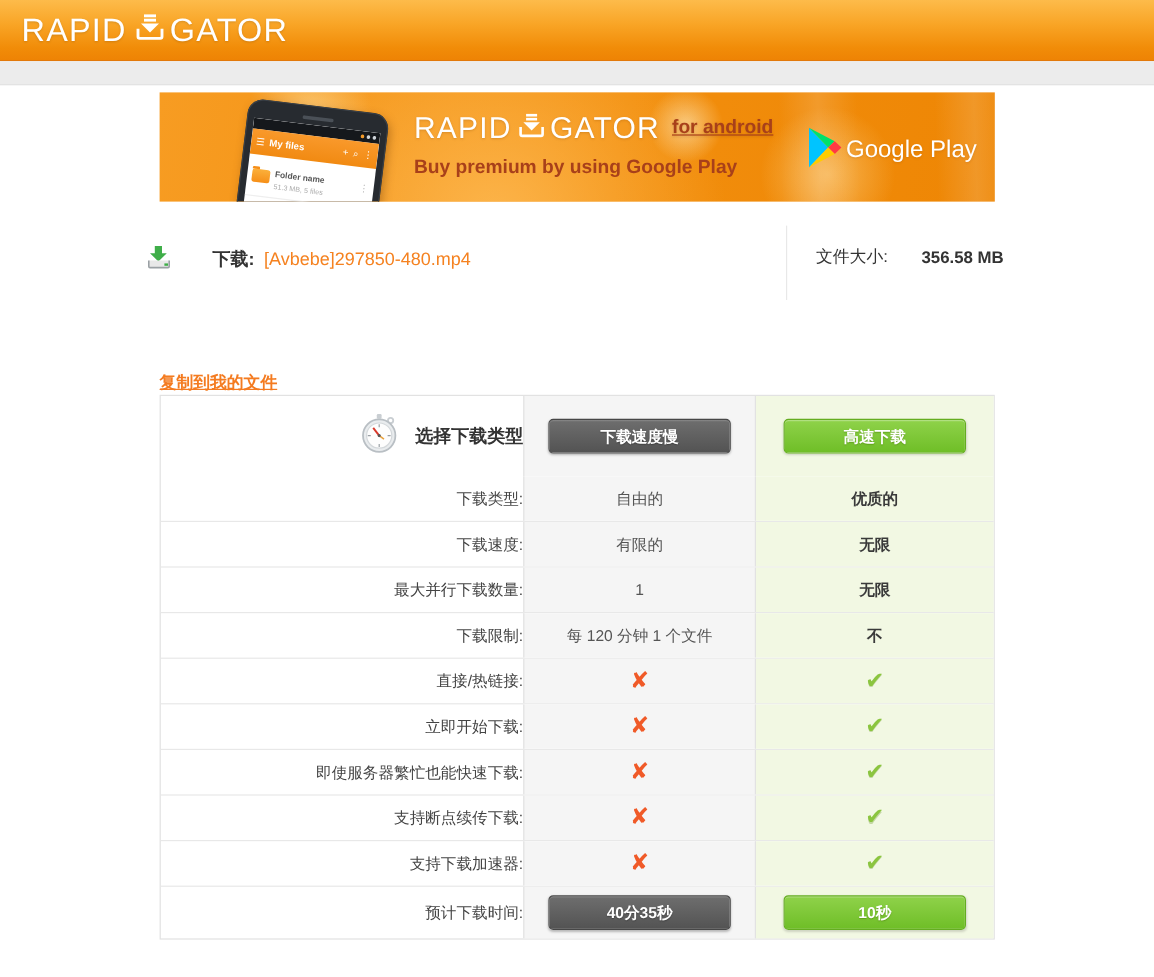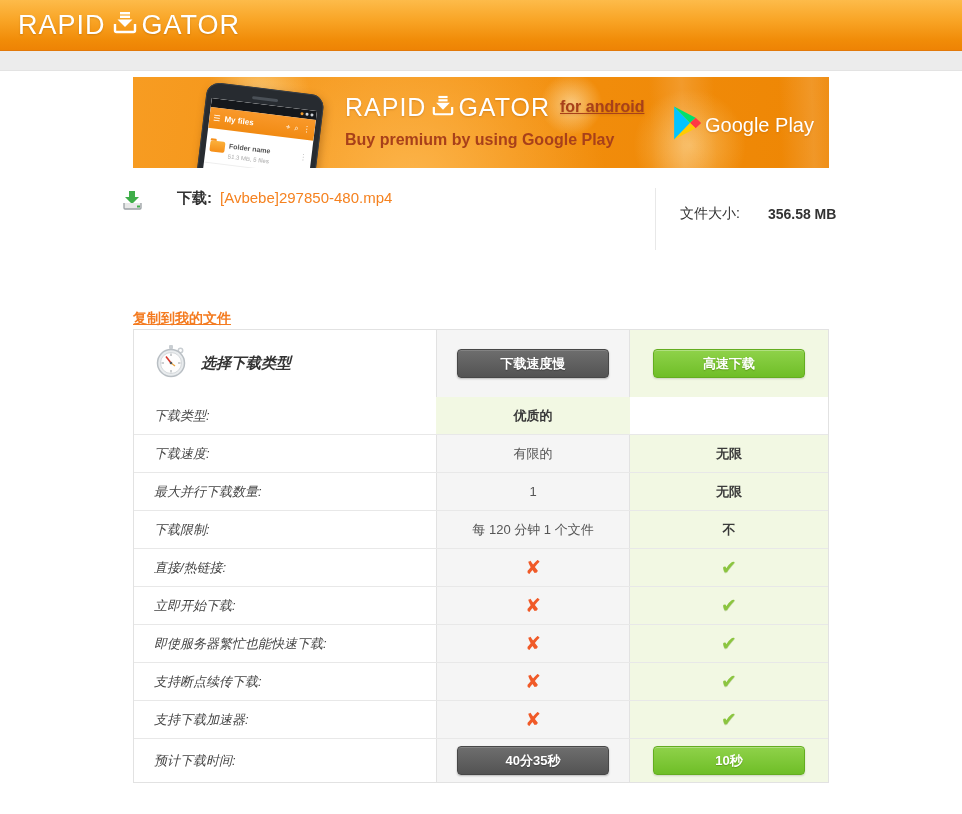--- a/index.html
+++ b/index.html
@@ -69,40 +69,40 @@
   .banner-title .dl-ico { margin:3px 3px 0 5px; }
   .banner-title .for-android { font-size:16px; font-weight:bold; color:#a8401a; margin-left:10px; letter-spacing:0;text-decoration:underline; }
   .banner-sub { margin-top:8px; font-size:16px; font-weight:bold; color:#a8401a; }
 
   .gplay { position:absolute; left:538px; top:28px; display:flex; align-items:center; gap:0; cursor:pointer; }
   .gplay-label { color:#fff; font-size:20px; text-shadow:0 1px 2px rgba(120,60,0,.2); }
 
   
   .file-section { position:absolute; left:0; top:183px; width:962px; height:72px; }
   .file-divider { position:absolute; left:655px; top:5px; height:62px; width:1px; background:#e8e8e8; }
-  .file-left { position:absolute; left:122px; top:6px; display:flex; }
+  .file-left { position:absolute; left:122px; top:20px; display:flex; align-items:center; }
   .dl-file-ico { margin-right:34px; }
   .file-label { font-size:15px; font-weight:bold; color:#333; margin-right:8px; }
   .file-name { font-size:15px; color:#f58220; text-decoration:none; cursor:pointer; }
   .file-right { position:absolute; left:680px; top:22px; display:flex; align-items:center; }
   .size-label { font-size:14px; color:#333; margin-right:28px; }
   .size-value { font-size:14px; font-weight:bold; color:#333; }
 
   
   .copy-link {
     position:absolute; left:133px; top:310px;
     font-size:14px; font-weight:bold; color:#f47b20; text-decoration:underline; cursor:pointer;
   }
 
   
   .cmp-table { position:absolute; left:133px; top:329px; width:696px; border:1px solid #e2e2e2; background:#fff; }
   .t-row { display:grid; grid-template-columns:302px 194px 198px; border-top:1px solid #e8e8e8; }
   .t-row:first-child { border-top:none; }
   .cell { display:flex; align-items:center; justify-content:center; min-height:37px; font-size:13px; }
-  .cell.c1 { justify-content:flex-start; padding-left:20px; color:#444;font-style:italic; }
+  .cell.c1 { justify-content:flex-end; padding-left:20px; color:#444; }
   .cell.c2 { background:#f5f5f5; border-left:1px solid #e2e2e2; border-right:1px solid #e2e2e2; color:#555; }
   .cell.c3 { background:#f2f8e3; font-weight:bold; color:#3a3a3a; }
   .t-head .cell { min-height:67px; }
   .t-head .c1 { font-size:15px; font-weight:bold; color:#333; gap:13px; }
   .t-foot .cell { min-height:43px; }
 
   .btn {
     display:inline-block; width:152px; height:29px; line-height:27px; text-align:center;
     border-radius:4px; font-size:13px; font-weight:bold; color:#fff; cursor:pointer;
     text-shadow:0 1px 1px rgba(0,0,0,.3); border:1px solid transparent;
@@ -246,20 +246,21 @@
       <span class="btn btn-gray">下载速度慢</span>
     </div>
     <div class="cell c3">
       <span class="btn btn-green">高速下载</span>
     </div>
   </div>
 
   <div id="table-rows">
   <div class="t-row">
     <div class="cell c1">下载类型:</div>
+    <div class="cell c2">自由的</div>
     <div class="cell c3">优质的</div>
   </div>
 
   <div class="t-row">
     <div class="cell c1">下载速度:</div>
     <div class="cell c2">有限的</div>
     <div class="cell c3">无限</div>
   </div>
 
   <div class="t-row">

